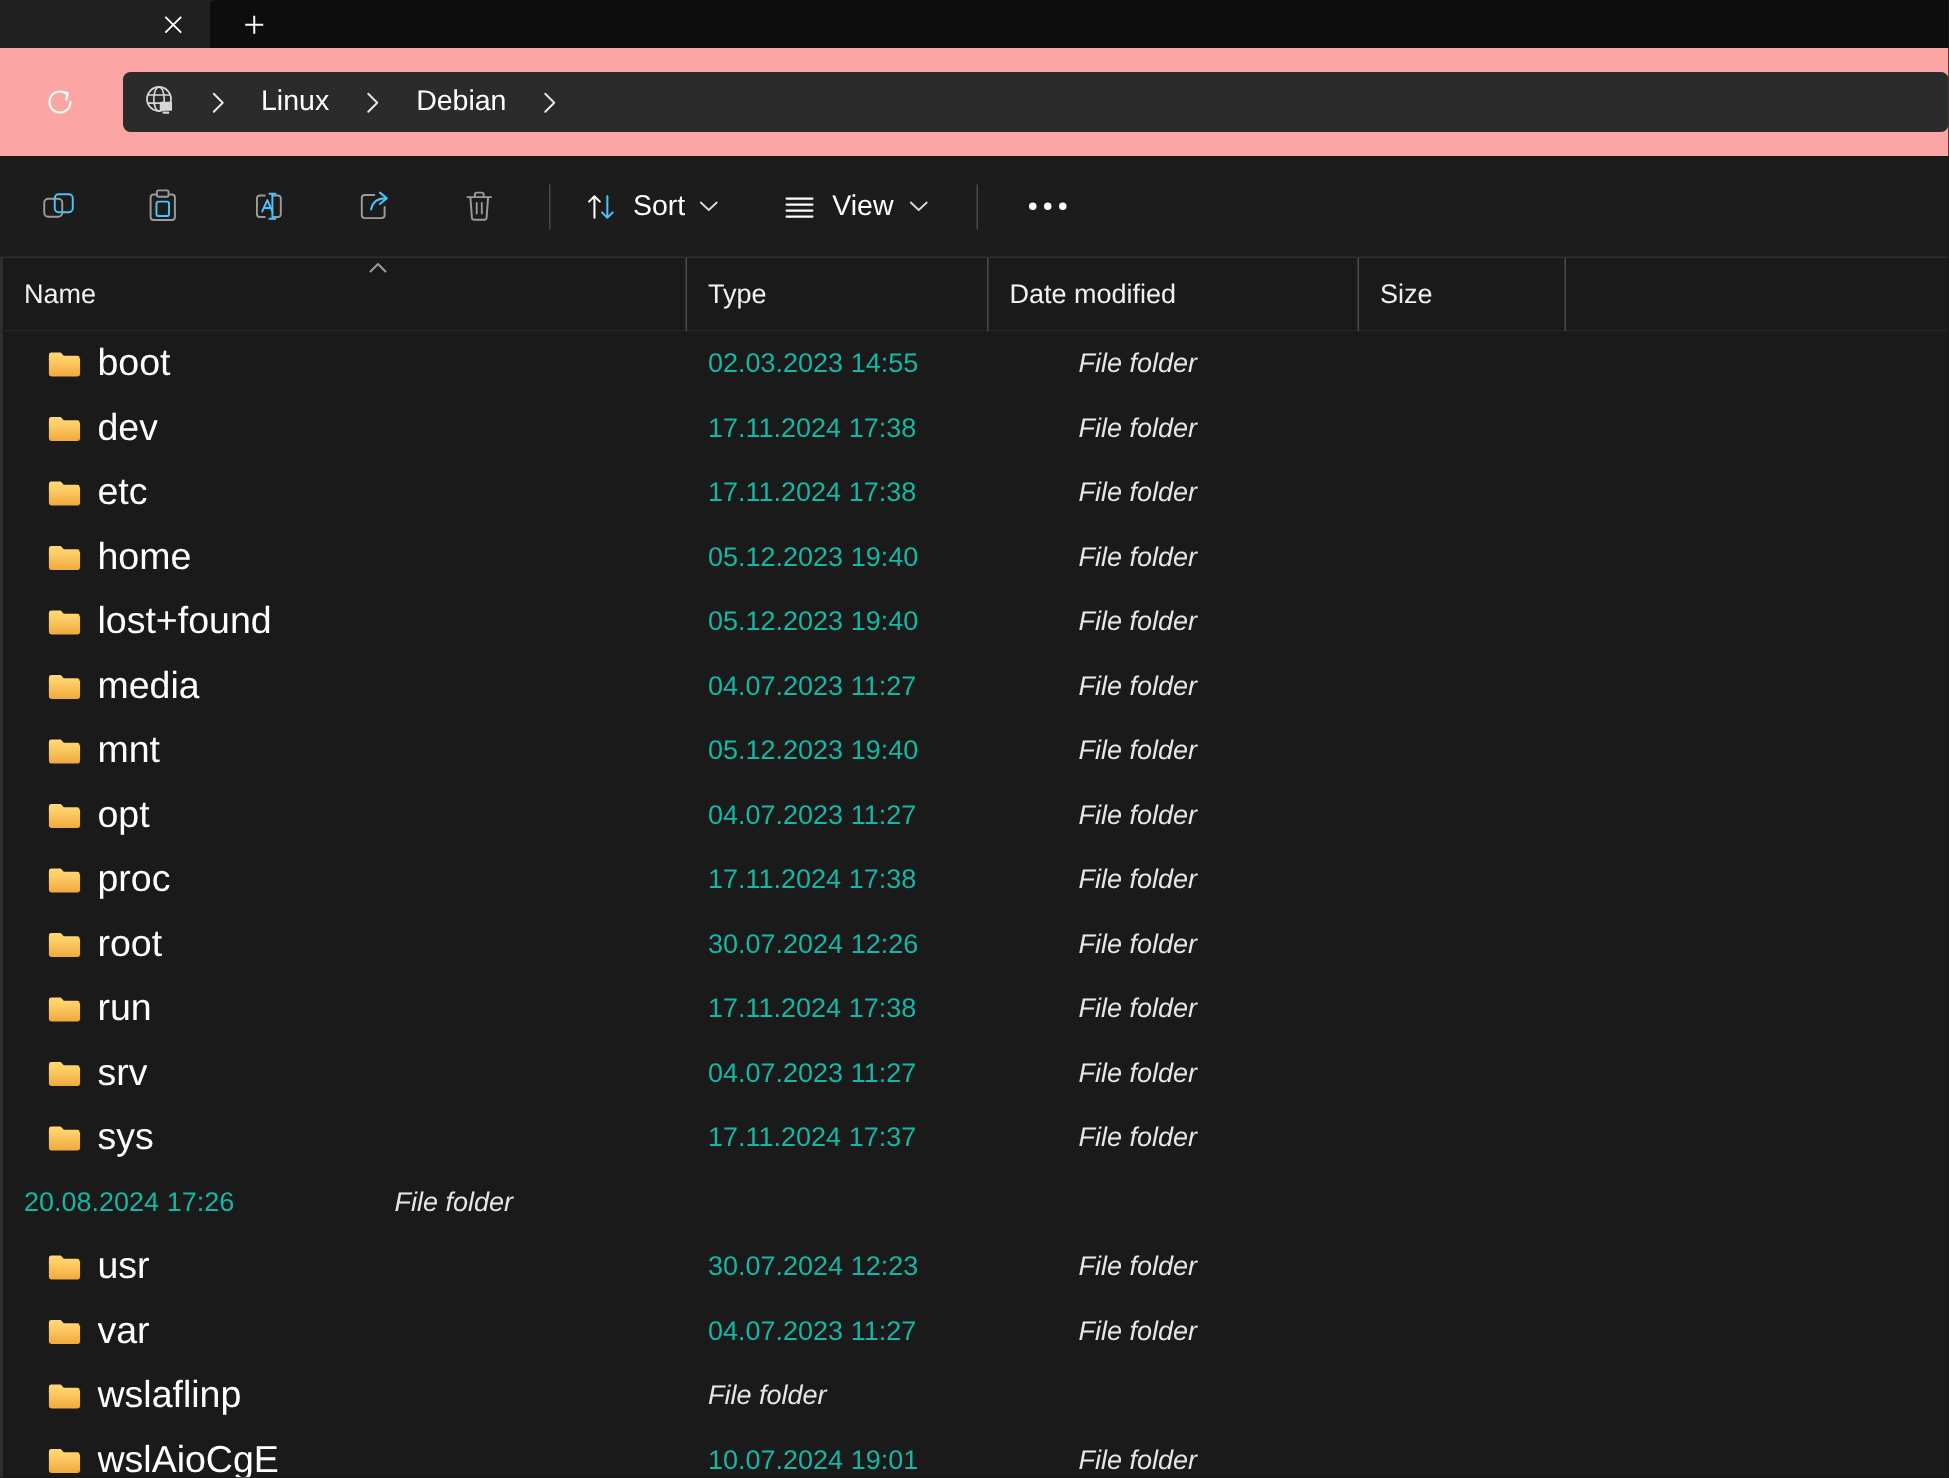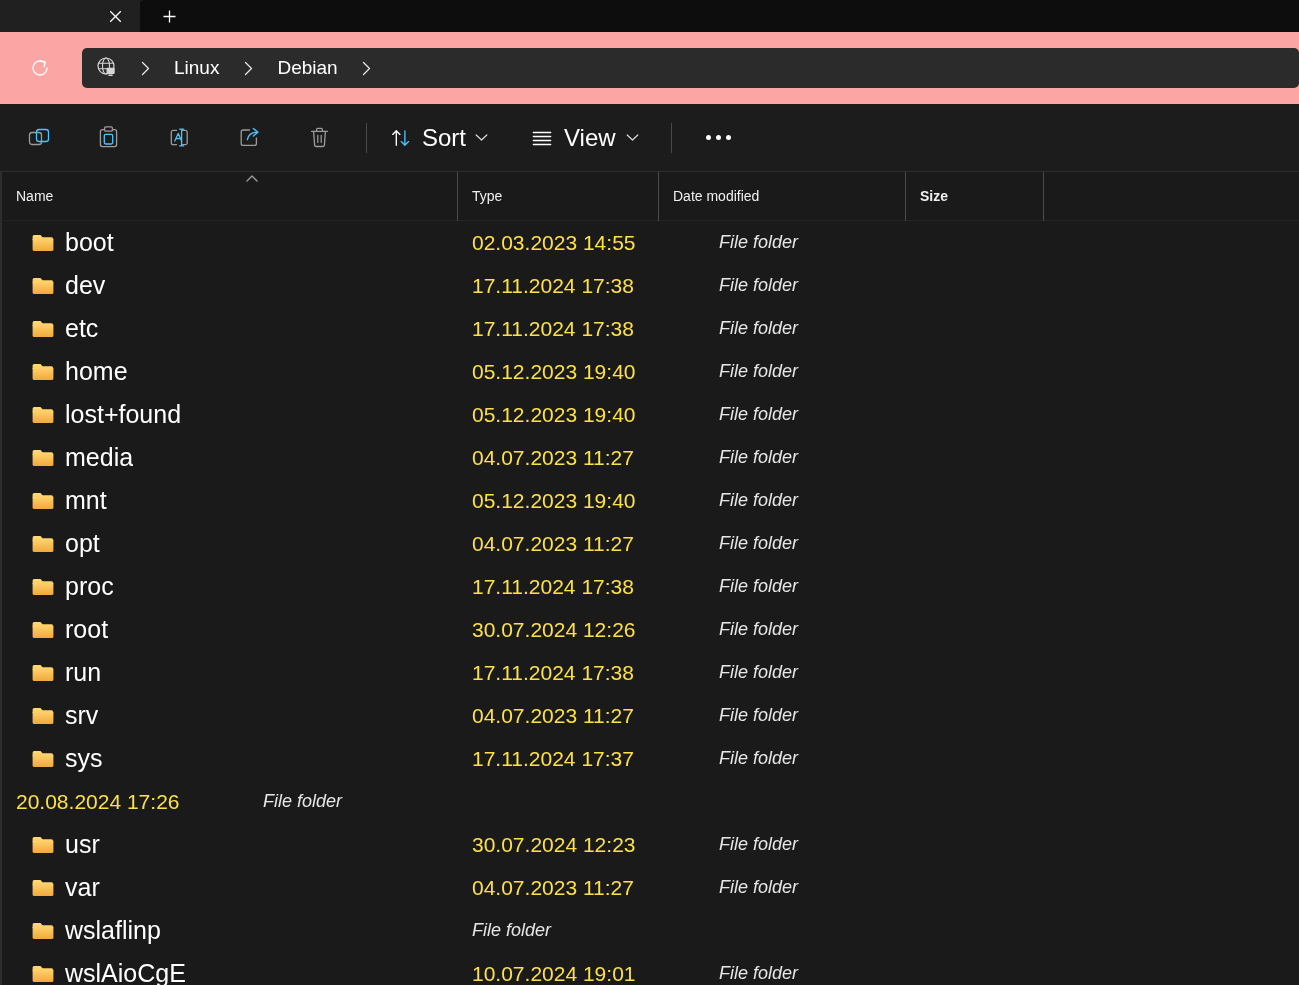--- a/index.html
+++ b/index.html
@@ -173,21 +173,21 @@
   }
 
   .cmd-text-btn {
     height: 40px;
     display: flex;
     align-items: center;
     gap: 9px;
     padding: 0 10px;
     border-radius: 5px;
     cursor: pointer;
-    font-size: 24px;
+    font-size: 19px;
     color: #ffffff;
     white-space: nowrap;
     text-align: right;
   }
   .chev { color: #d8d8d8; display: flex; align-items: center; }
 
   .cmd-more {
     width: 46px;
     height: 40px;
     margin-left: 12px;
@@ -209,30 +209,30 @@
     display: flex;
     align-items: center;
     border-left: 2px solid #2e2e2e;
     border-bottom: 1px solid #252525;
   }
   .col {
     position: relative;
     height: 49px;
     display: flex;
     align-items: center;
-    font-size: 14px;
+    font-size: 18px;
     color: #f0f0f0;
     padding-left: 14px;
     cursor: pointer;
     border-right: 1px solid #4a4a4a;
   }
   .col-name { width: 456px; }
   .col-date { width: 247px; }
   .col-type { width: 201px; }
-  .col-size { width: 138px; font-weight: bold; }
+  .col-size { width: 138px; }
   .col-blank { width: 255px; border-right: none; }
   .sort-caret {
     position: absolute;
     left: 243px;
     top: 2px;
     color: #9b9b9b;
     font-size: 12px;
     line-height: 10px;
     pointer-events: none;
   }
@@ -261,22 +261,22 @@
   }
   .fname {
     font-size: 25px;
     color: #ffffff;
     white-space: nowrap;
     overflow: hidden;
     text-overflow: ellipsis;
   }
   .cell-date {
     width: 247px;
-    font-size: 21px;
-    color: #fde047;
+    font-size: 18px;
+    color: #14b8a6;
     padding-left: 14px;
     white-space: nowrap;
   }
   .cell-type {
     width: 201px;
     font-size: 18px;
     color: #e6e6e6;
     padding-left: 14px;
     white-space: nowrap;
     font-style: italic;

